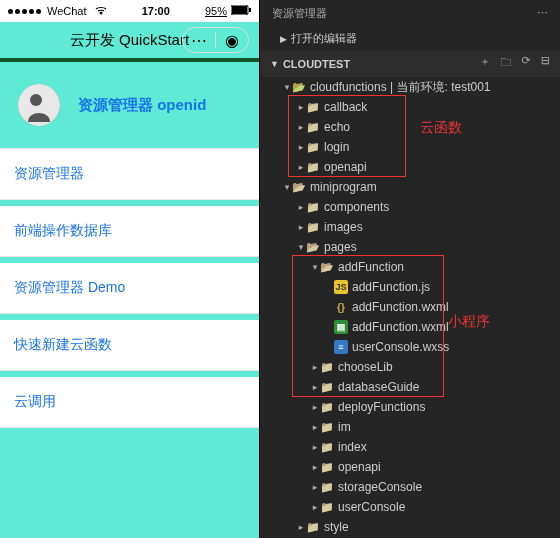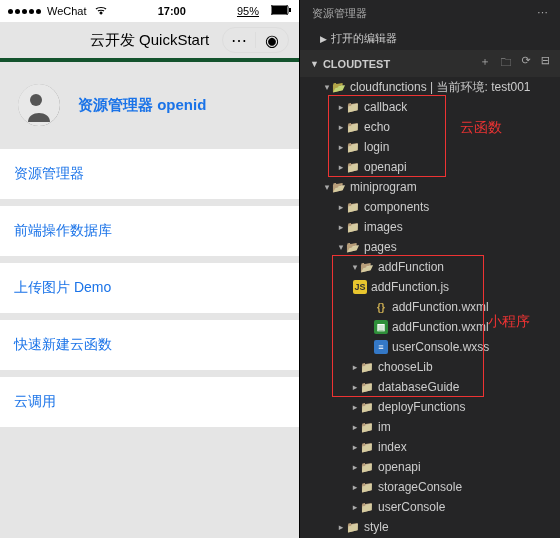--- a/index.html
+++ b/index.html
@@ -1,22 +1,22 @@
 <!DOCTYPE html>
 <html><head>
 <meta charset="utf-8">
 <style>
   * { margin: 0; padding: 0; box-sizing: border-box; font-family: -apple-system, "Segoe UI", sans-serif; }
   body { background: #2a2a2a; width: 560px; height: 538px; display: flex; overflow: hidden; }
-  .phone { width: 300px; height: 538px; background: #e5e5e5; display: flex; flex-direction: column; border-right: 1px solid #000; }
+  .phone { width: 260px; height: 538px; background: #5eead4; display: flex; flex-direction: column; border-right: 1px solid #000; }
   .status-bar { height: 22px; background: #fff; display: flex; align-items: center; padding: 0 8px; font-size: 11px; color: #000; }
   .sb-left { display: flex; align-items: center; gap: 2px; }
   .dot { width: 5px; height: 5px; border-radius: 50%; background: #000; }
   .sb-center { flex: 1; text-align: center; font-weight: 600; }
-  .sb-right { display: flex; align-items: center; gap: 12px; text-decoration: underline; }
+  .sb-right { display: flex; align-items: center; gap: 4px; text-decoration: underline; }
   .wifi-icon, .battery-icon { display: inline-block; }
   .nav-bar { height: 40px; display: flex; align-items: center; justify-content: center; position: relative; border-bottom: 4px solid #14532d; }
   .nav-title { font-size: 15px; color: #000; }
   .capsule { position: absolute; right: 10px; display: flex; align-items: center; border: 1px solid #ddd; border-radius: 14px; height: 26px; }
   .capsule-btn { width: 32px; height: 26px; display: flex; align-items: center; justify-content: center; font-size: 16px; }
   .capsule-divider { width: 1px; height: 16px; background: #ddd; }
   .hero { display: flex; align-items: center; padding: 22px 18px; gap: 18px; }
   .avatar { width: 42px; height: 42px; border-radius: 50%; background: linear-gradient(135deg,#d0d0d0,#888); display: flex; align-items: center; justify-content: center; overflow: hidden; }
   .hero-text { color: #1a73e8; font-size: 15px; font-weight: 600; }
   .menu { border-top: 1px solid #e5e5e5; }
@@ -88,21 +88,21 @@
           <circle cx="21" cy="21" r="21" fill="#e8e8e8"></circle>
           <circle cx="18" cy="16" r="6" fill="#555"></circle>
           <path d="M10 38 C10 26 32 26 32 38" fill="#555"></path>
         </svg>
     </div>
     <div class="hero-text">资源管理器 openid</div>
   </div>
   <div class="menu" id="menu-list">
       <div class="menu-item">资源管理器</div>
       <div class="menu-item">前端操作数据库</div>
-      <div class="menu-item">上传图片 Demo</div>
+      <div class="menu-item">资源管理器 Demo</div>
       <div class="menu-item">快速新建云函数</div>
       <div class="menu-item">云调用</div>
     </div>
 </div>
 
 <div class="panel">
   <div class="panel-header">
     <span>资源管理器</span>
     <span>⋯</span>
   </div>
@@ -170,21 +170,21 @@
       <div class="tree-item" style="padding-left: 36px;">
         <span class="arrow">▾</span>
         <span class="ficon folder open"></span>
         <span class="tree-label">pages</span>
       </div>
       <div class="tree-item" style="padding-left: 50px;">
         <span class="arrow">▾</span>
         <span class="ficon folder open"></span>
         <span class="tree-label">addFunction</span>
       </div>
-      <div class="tree-item" style="padding-left: 43px;">
+      <div class="tree-item" style="padding-left: 64px;">
         <span class="arrow"></span>
         <span class="ficon js">JS</span>
         <span class="tree-label">addFunction.js</span>
       </div>
       <div class="tree-item" style="padding-left: 64px;">
         <span class="arrow"></span>
         <span class="ficon json"></span>
         <span class="tree-label">addFunction.wxml</span>
       </div>
       <div class="tree-item" style="padding-left: 64px;">

